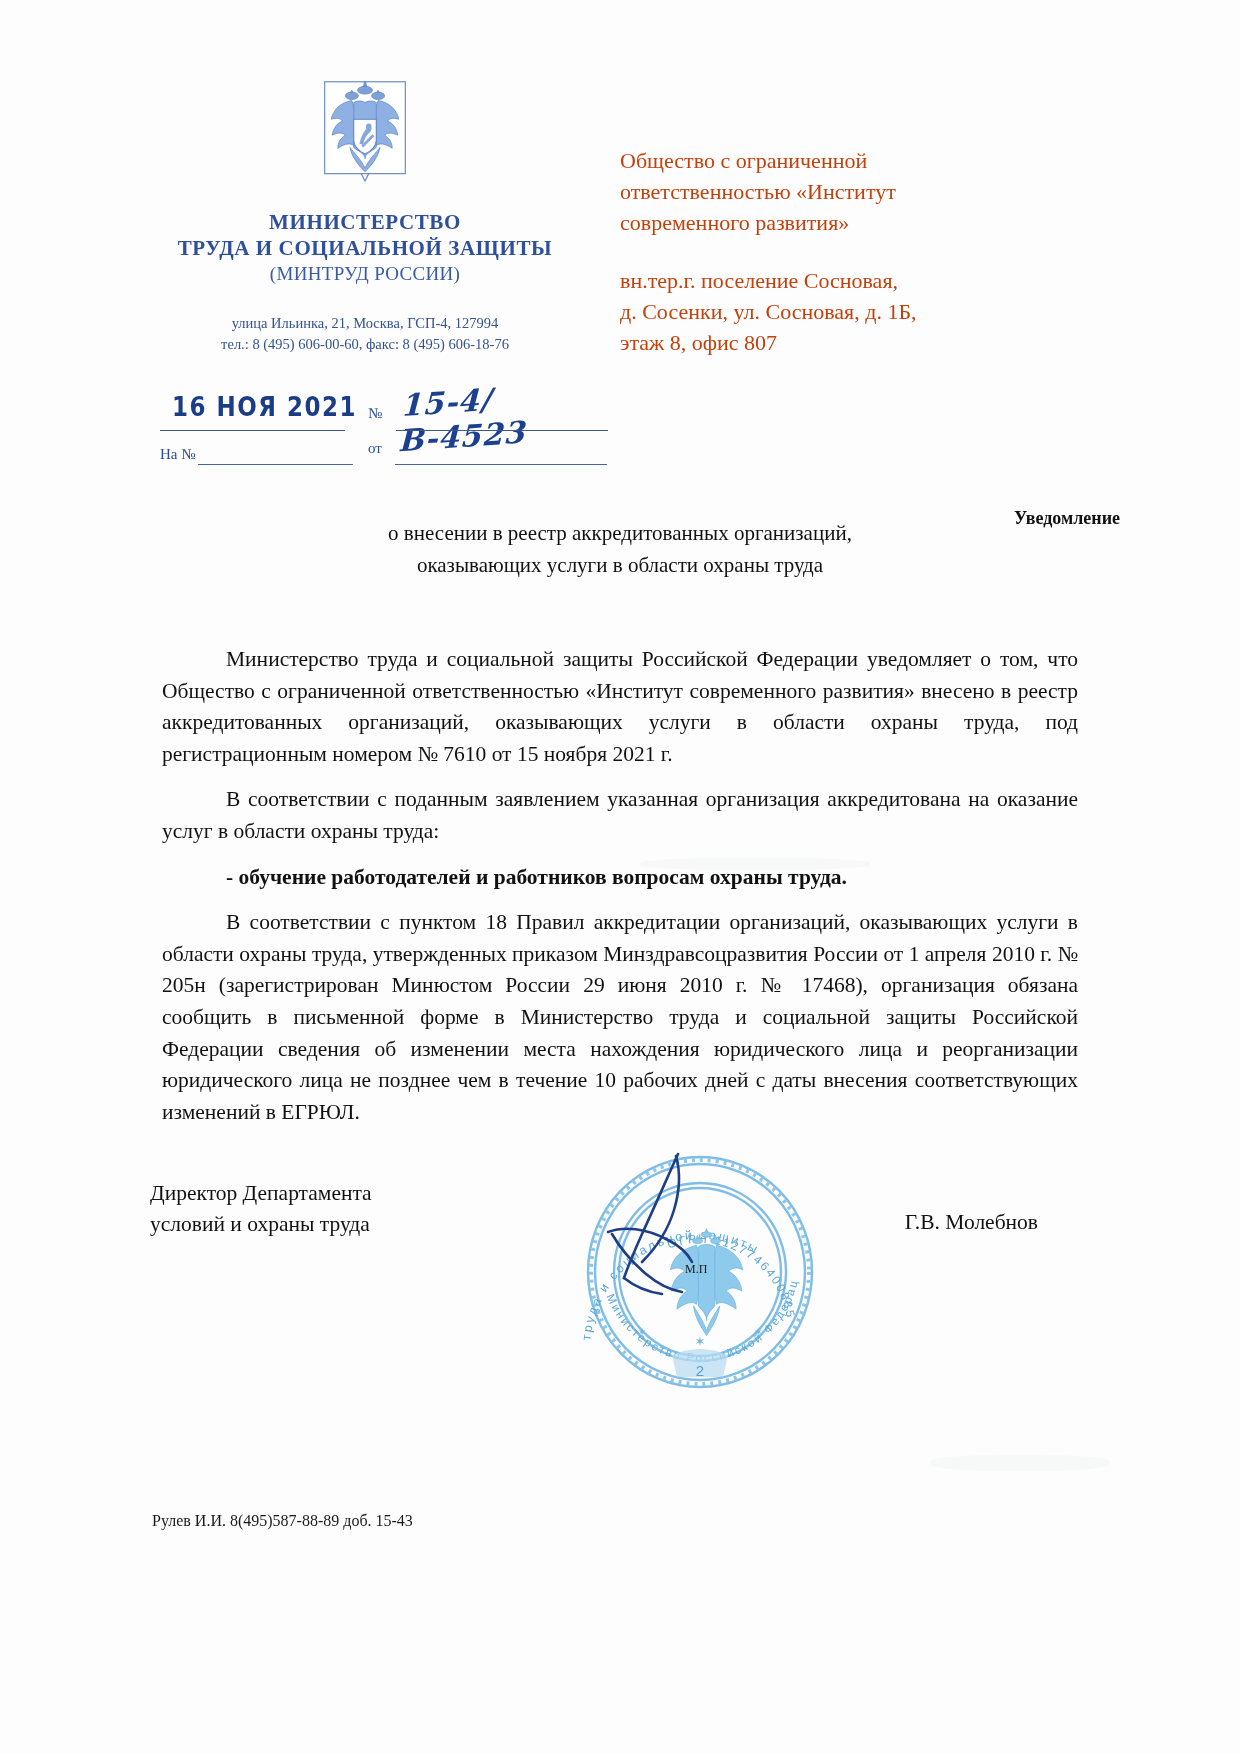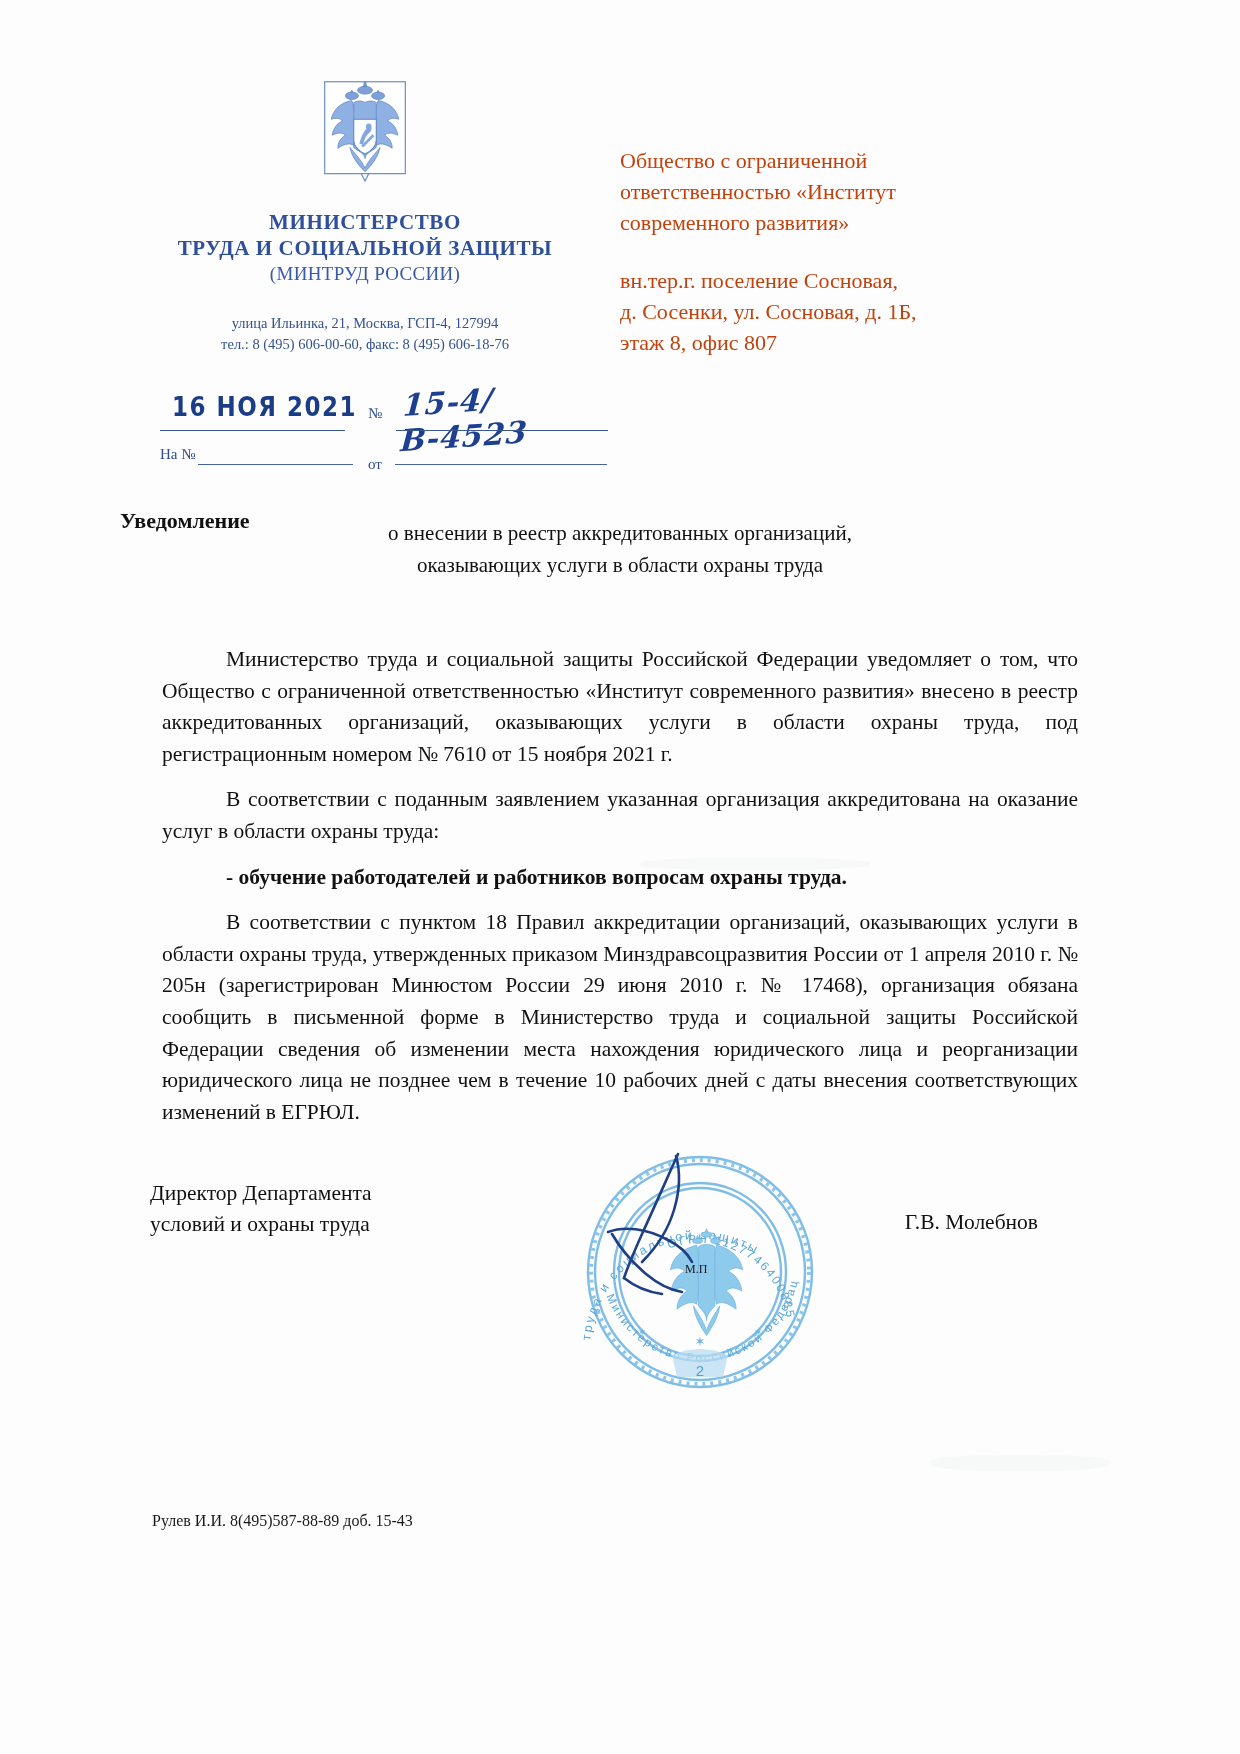--- a/index.html
+++ b/index.html
@@ -119,21 +119,21 @@
     position: absolute;
     left: 150px;
     top: 440px;
     width: 450px;
     height: 30px;
     font-size: 15px;
     color: #2c4c8e;
   }
   .onum-label { position: absolute; left: 10px; top: 6px; }
   .onum-rule1 { position: absolute; left: 48px; top: 24px; width: 155px; border-bottom: 1.3px solid #46639c; }
-  .ot-label { position: absolute; left: 218px; top: 16px; text-align: right; }
+  .ot-label { position: absolute; left: 218px; top: 0; text-align: right; }
   .onum-rule2 { position: absolute; left: 245px; top: 24px; width: 212px; border-bottom: 1.3px solid #46639c; }
 
   
   .addressee {
     position: absolute;
     left: 620px;
     top: 145px;
     width: 420px;
     font-size: 22px;
     line-height: 1.42;
@@ -141,22 +141,22 @@
   }
   .addressee-org { margin: 0; }
   .addressee-addr { margin: 26px 0 0 0; }
 
   
   .doc-title {
     position: absolute;
     left: 120px;
     top: 508px;
     width: 1000px;
-    text-align: left;
-    font-size: 22px;
+    text-align: right;
+    font-size: 18px;
     font-weight: bold;
   }
   .doc-subtitle {
     position: absolute;
     left: 150px;
     top: 518px;
     width: 940px;
     text-align: center;
     font-size: 21px;
     line-height: 1.5;

